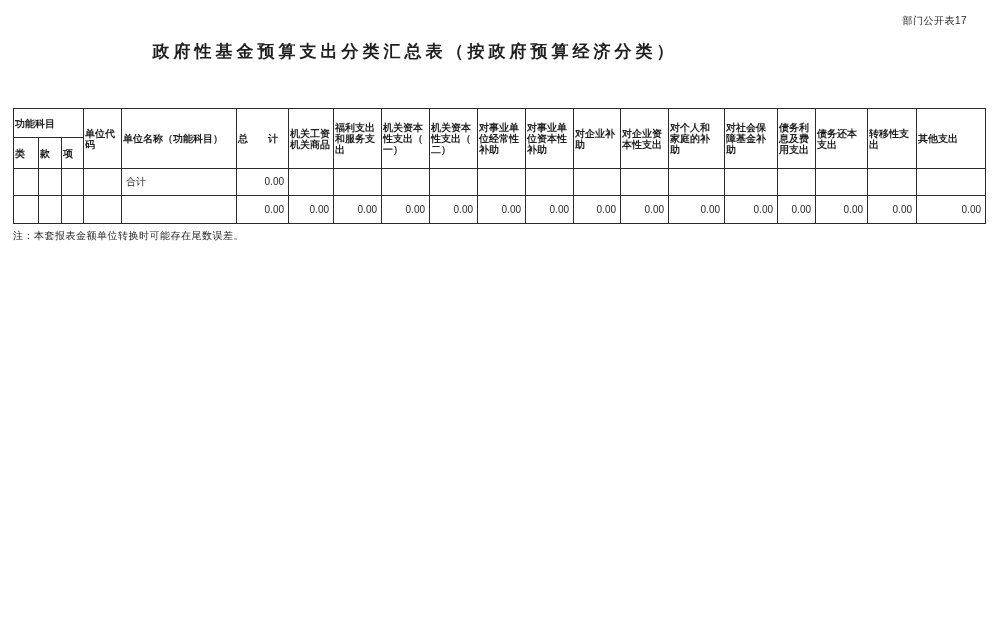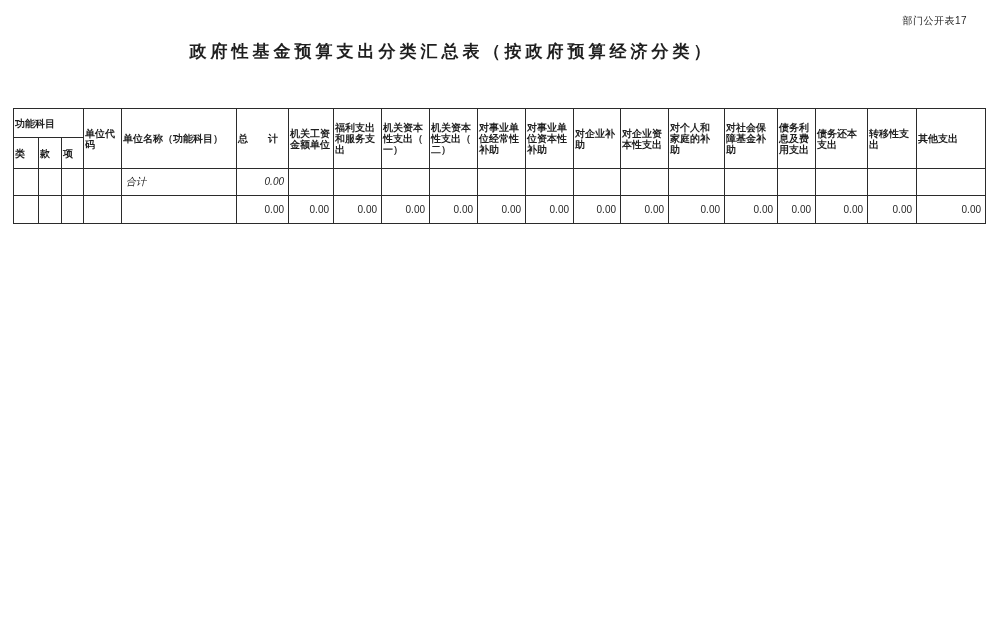--- a/index.html
+++ b/index.html
@@ -3,41 +3,41 @@
 <meta charset="utf-8">
 <style>
   html,body{margin:0;padding:0;background:#ffffff;}
   .page{
     position:relative;width:1000px;height:635px;background:#ffffff;
     font-family:"Liberation Sans","DejaVu Sans",sans-serif;color:#1f1f1f;overflow:hidden;
   }
   .doc-label{position:absolute;top:14px;right:33px;font-size:10px;letter-spacing:0.5px;}
   .title{
     position:absolute;top:40px;left:0;width:830px;margin:0;
-    text-align:center;font-size:17px;font-weight:bold;letter-spacing:4px;line-height:24px;padding-left:37px;
+    text-align:center;font-size:17px;font-weight:bold;letter-spacing:4px;line-height:24px;
   }
   .meta{
     position:absolute;top:84px;left:13px;width:972px;
     display:flex;justify-content:space-between;align-items:flex-end;font-size:10px;
   }
   .dept{font-weight:bold;letter-spacing:0.5px;}
   .unit{letter-spacing:0.5px;}
   .table-wrap{position:absolute;top:108px;left:13px;}
   table{border-collapse:collapse;table-layout:fixed;width:972px;}
   th,td{border:1px solid #2b2b2b;overflow:hidden;box-sizing:border-box;}
   th{
     font-size:10px;font-weight:bold;text-align:left;vertical-align:middle;
     line-height:11px;padding:1px;white-space:pre-line;
   }
   td{font-size:10px;padding:1px 4px;vertical-align:middle;line-height:12px;}
   td.num{text-align:right;}
   td.name{text-align:left;}
   tr.h1{height:29px;}
   tr.h2{height:31px;}
-  tr.r1{height:27px;font-style:italic;}
+  tr.r1{height:27px;}
   tr.r2{height:28px;}
   .footnote{position:absolute;top:229px;left:13px;font-size:10px;letter-spacing:0.5px;}
 </style>
 </head>
 <body>
 
 <div class="page">
 
   <div class="doc-label">部门公开表17</div>
 
@@ -69,21 +69,21 @@
           <col style="width:69px">
       </colgroup>
       <thead>
         <tr class="h1">
           <th colspan="3">功能科目</th>
           <th rowspan="2">单位代
 码</th>
           <th rowspan="2">单位名称（功能科目）</th>
           <th rowspan="2">总　　计</th>
           <th rowspan="2">机关工资
-金额单位</th>
+机关商品</th>
           <th rowspan="2">福利支出
 和服务支
 出</th>
           <th rowspan="2">机关资本
 性支出（
 一）</th>
           <th rowspan="2">机关资本
 性支出（
 二）</th>
           <th rowspan="2">对事业单
@@ -159,14 +159,15 @@
           <td class="num">0.00</td>
           <td class="num">0.00</td>
           <td class="num">0.00</td>
           <td class="num">0.00</td>
           <td class="num">0.00</td>
         </tr>
       </tbody>
     </table>
   </div>
 
+  <div class="footnote">注：本套报表金额单位转换时可能存在尾数误差。</div>
 
 </div>
 
 </body></html>

